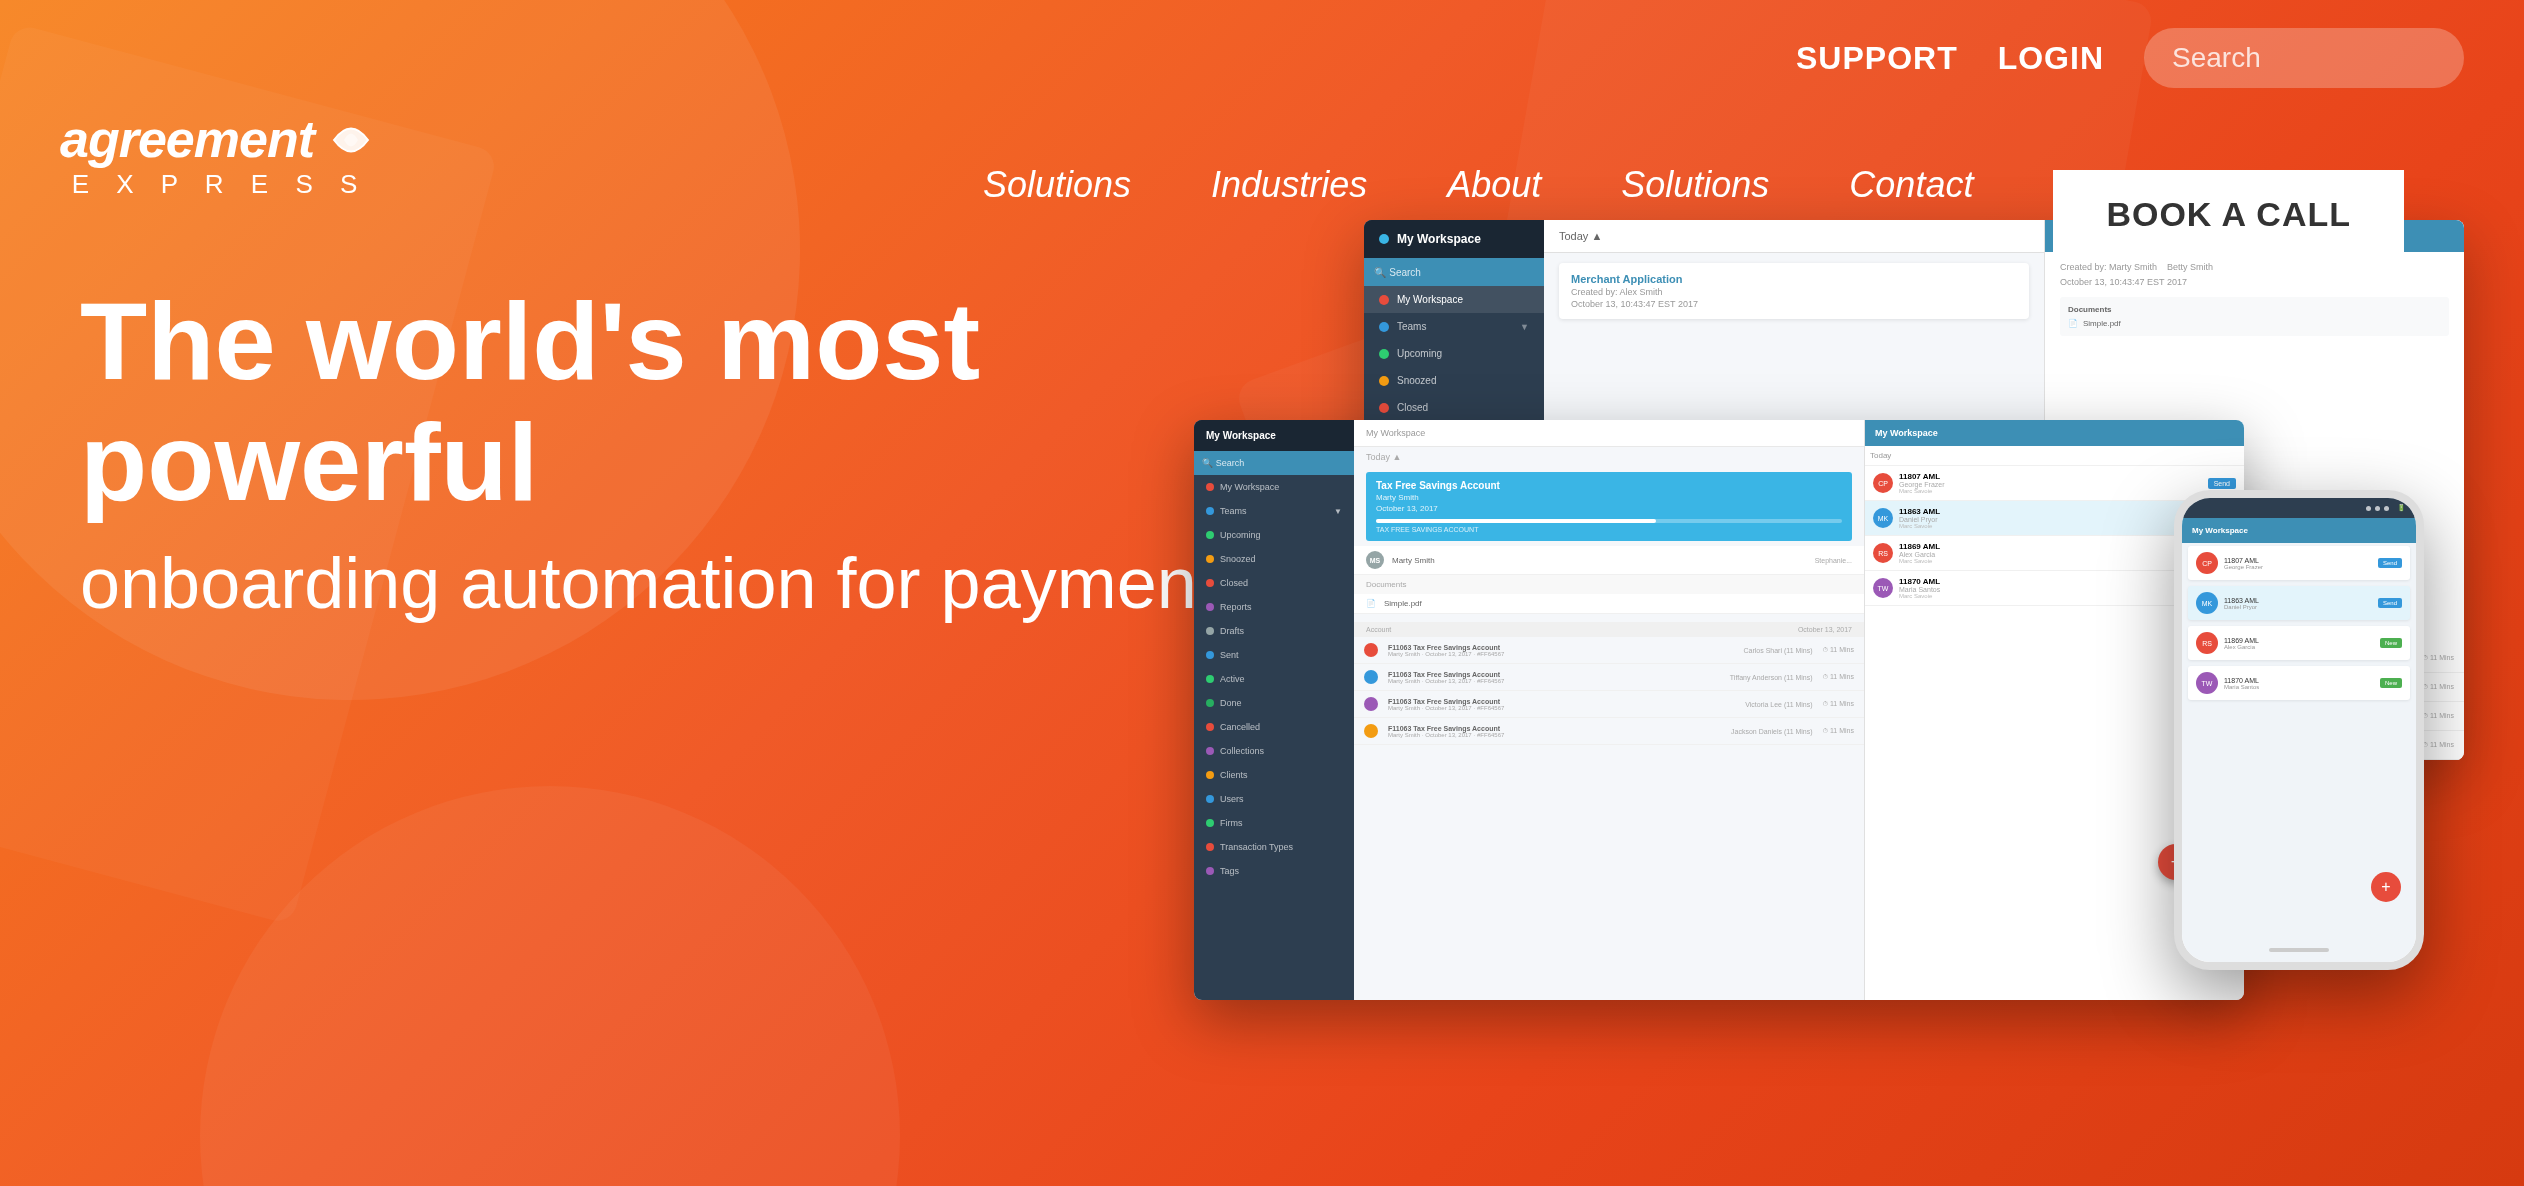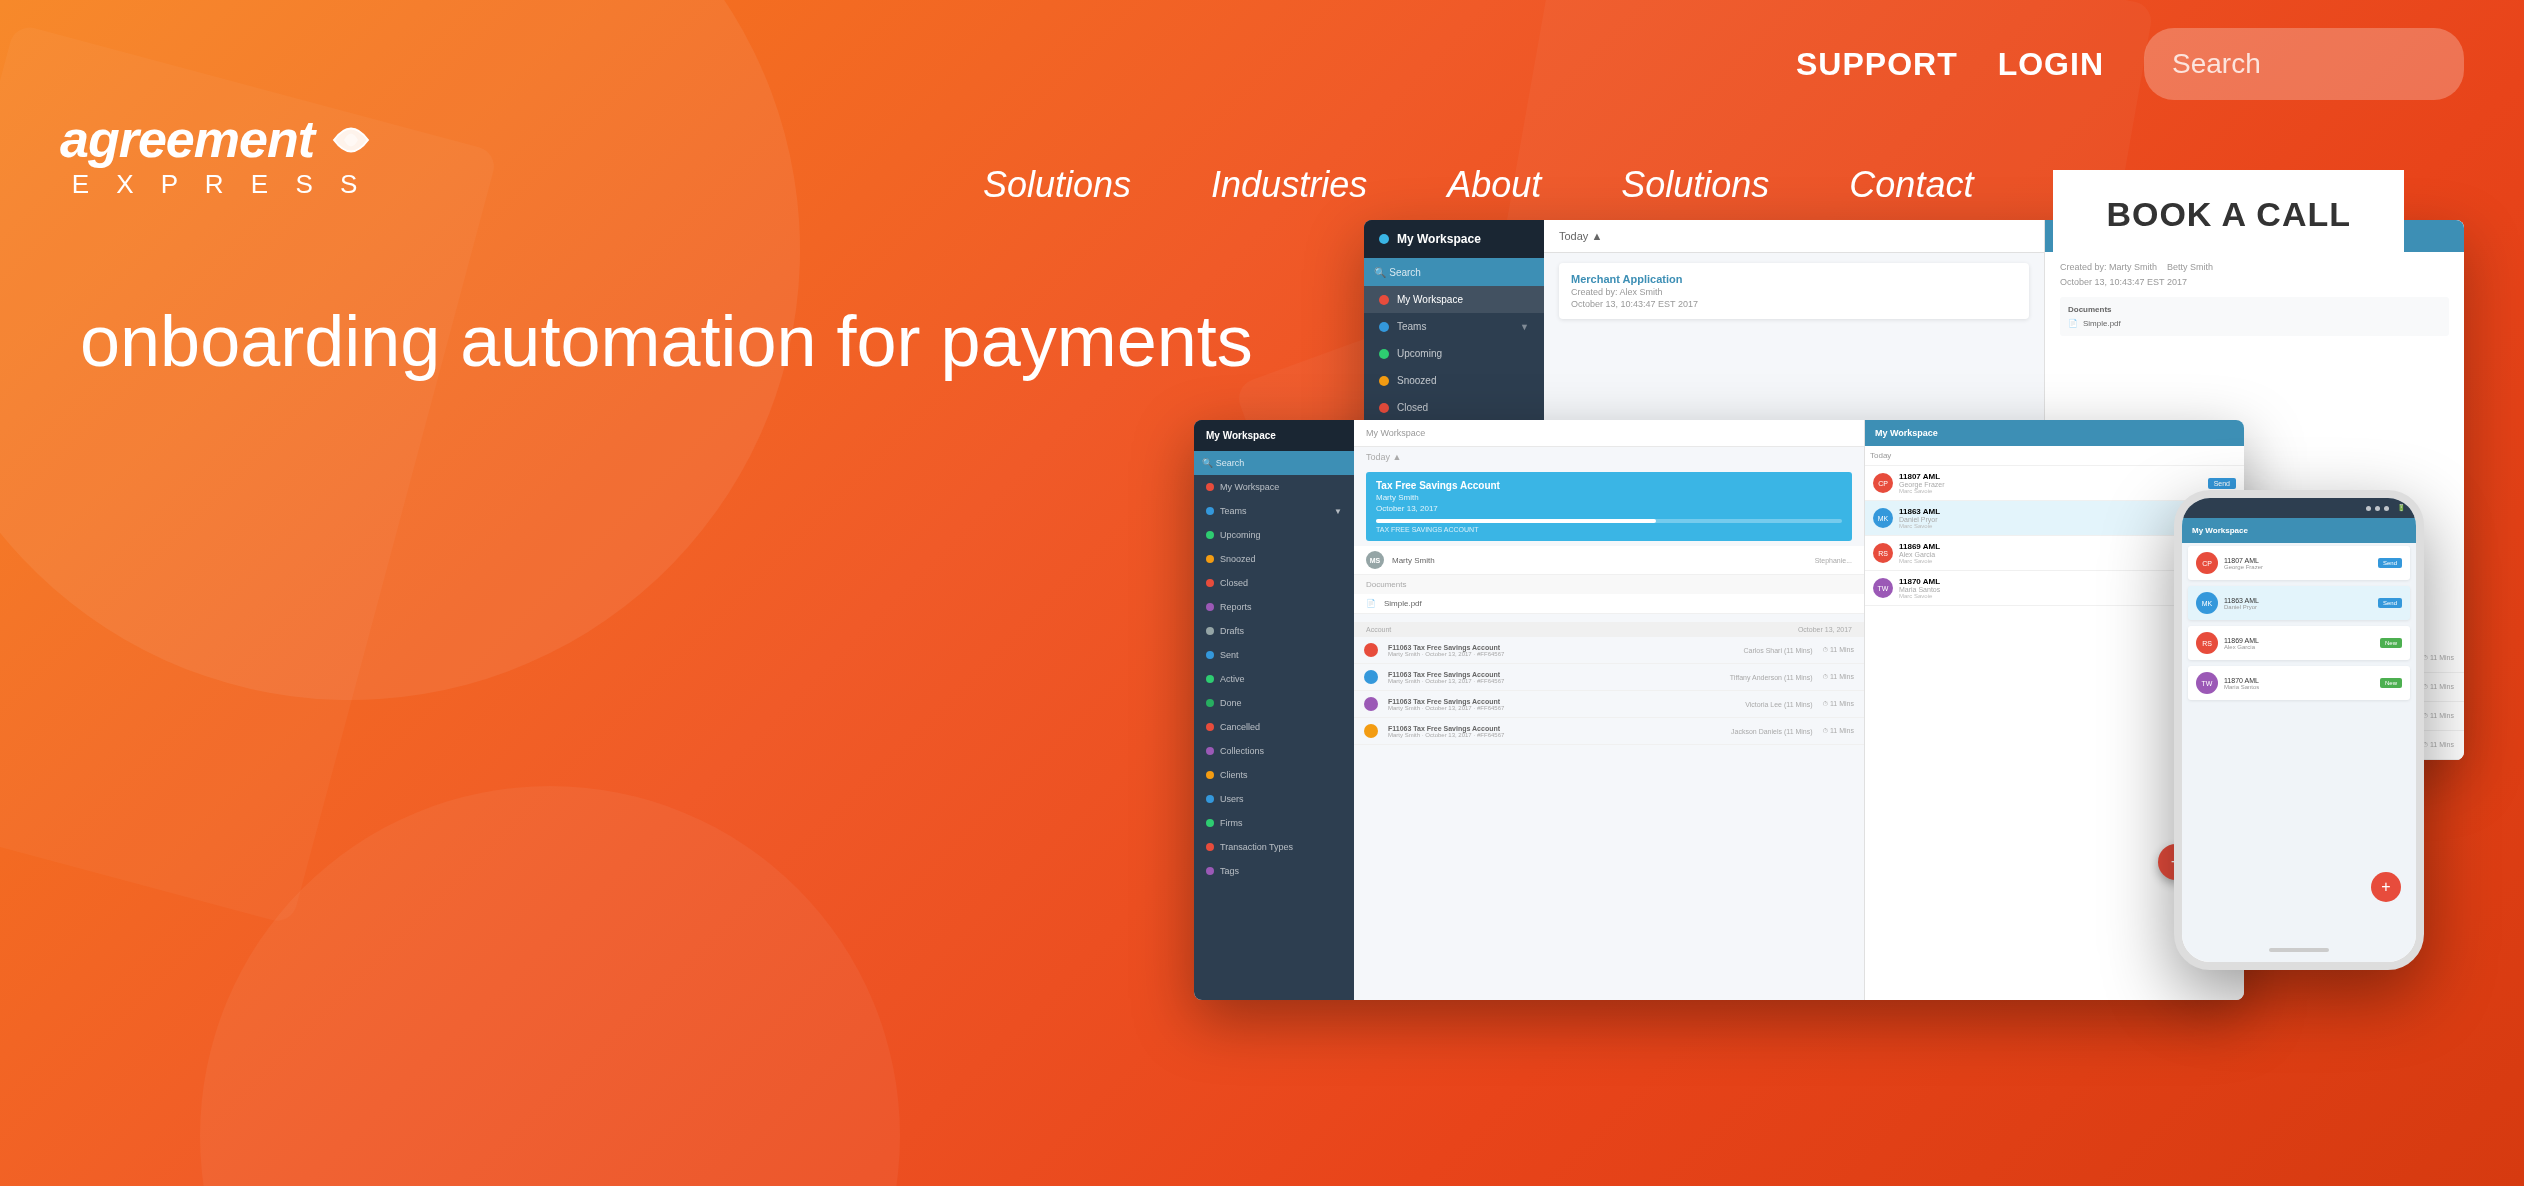--- a/index.html
+++ b/index.html
@@ -74,21 +74,21 @@
       font-weight: 600;
       letter-spacing: 1px;
       text-decoration: none;
       cursor: pointer;
     }
 
     .search-box {
       background: rgba(255,255,255,0.25);
       border: none;
       border-radius: 30px;
-      padding: 20px 28px;
+      padding: 14px 28px;
       color: white;
       font-size: 28px;
       width: 320px;
       outline: none;
     }
     .search-box::placeholder { color: rgba(255,255,255,0.8); }
 
     
     .navbar {
       position: absolute;
@@ -541,20 +541,21 @@
       <a class="nav-link">Solutions</a>
       <a class="nav-link">Industries</a>
       <a class="nav-link">About</a>
       <a class="nav-link">Solutions</a>
       <a class="nav-link">Contact</a>
       <button class="book-call-btn">BOOK A CALL</button>
     </div>
   </nav>
 
   <div class="hero-text">
+    <h1 class="hero-title">The world's most powerful</h1>
     <p class="hero-subtitle">onboarding automation for payments</p>
   </div>
 
   <div class="mockup-area">
 
     <div class="dashboard-main">
 
       <div class="dash-sidebar">
         <div class="dash-sidebar-header">
           <div style="width:10px;height:10px;border-radius:50%;background:#3ab5e5;"></div>

